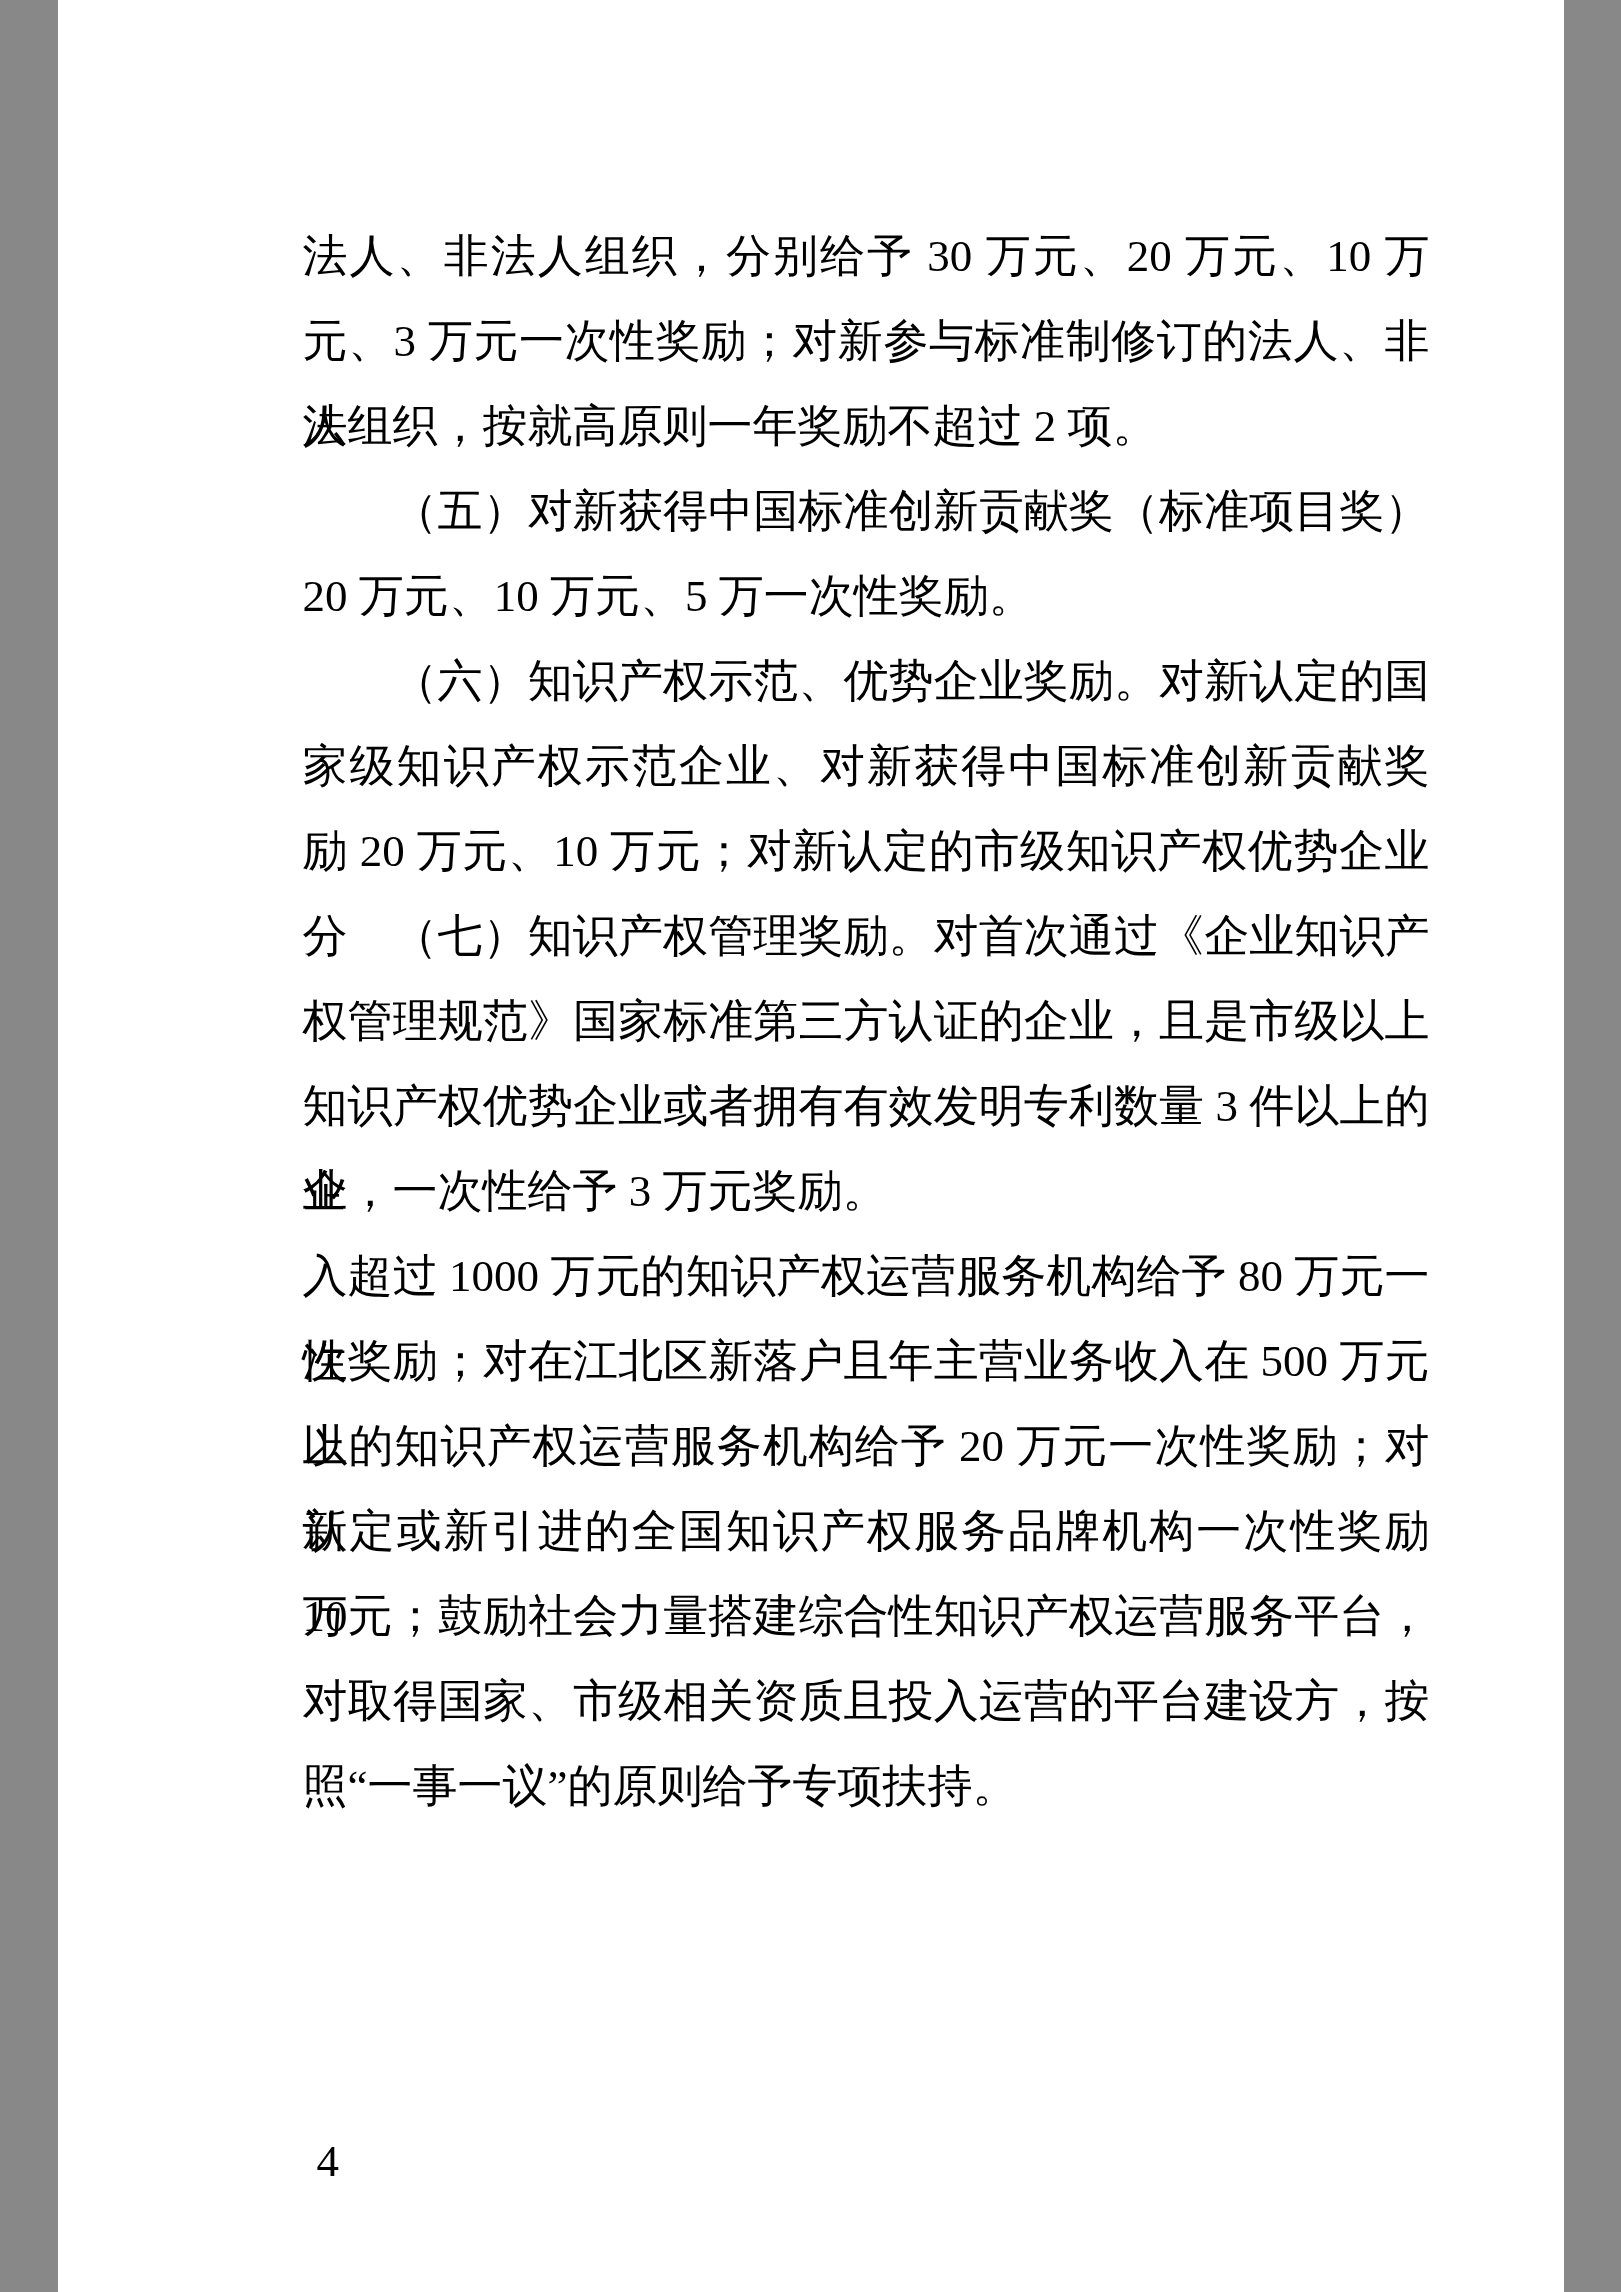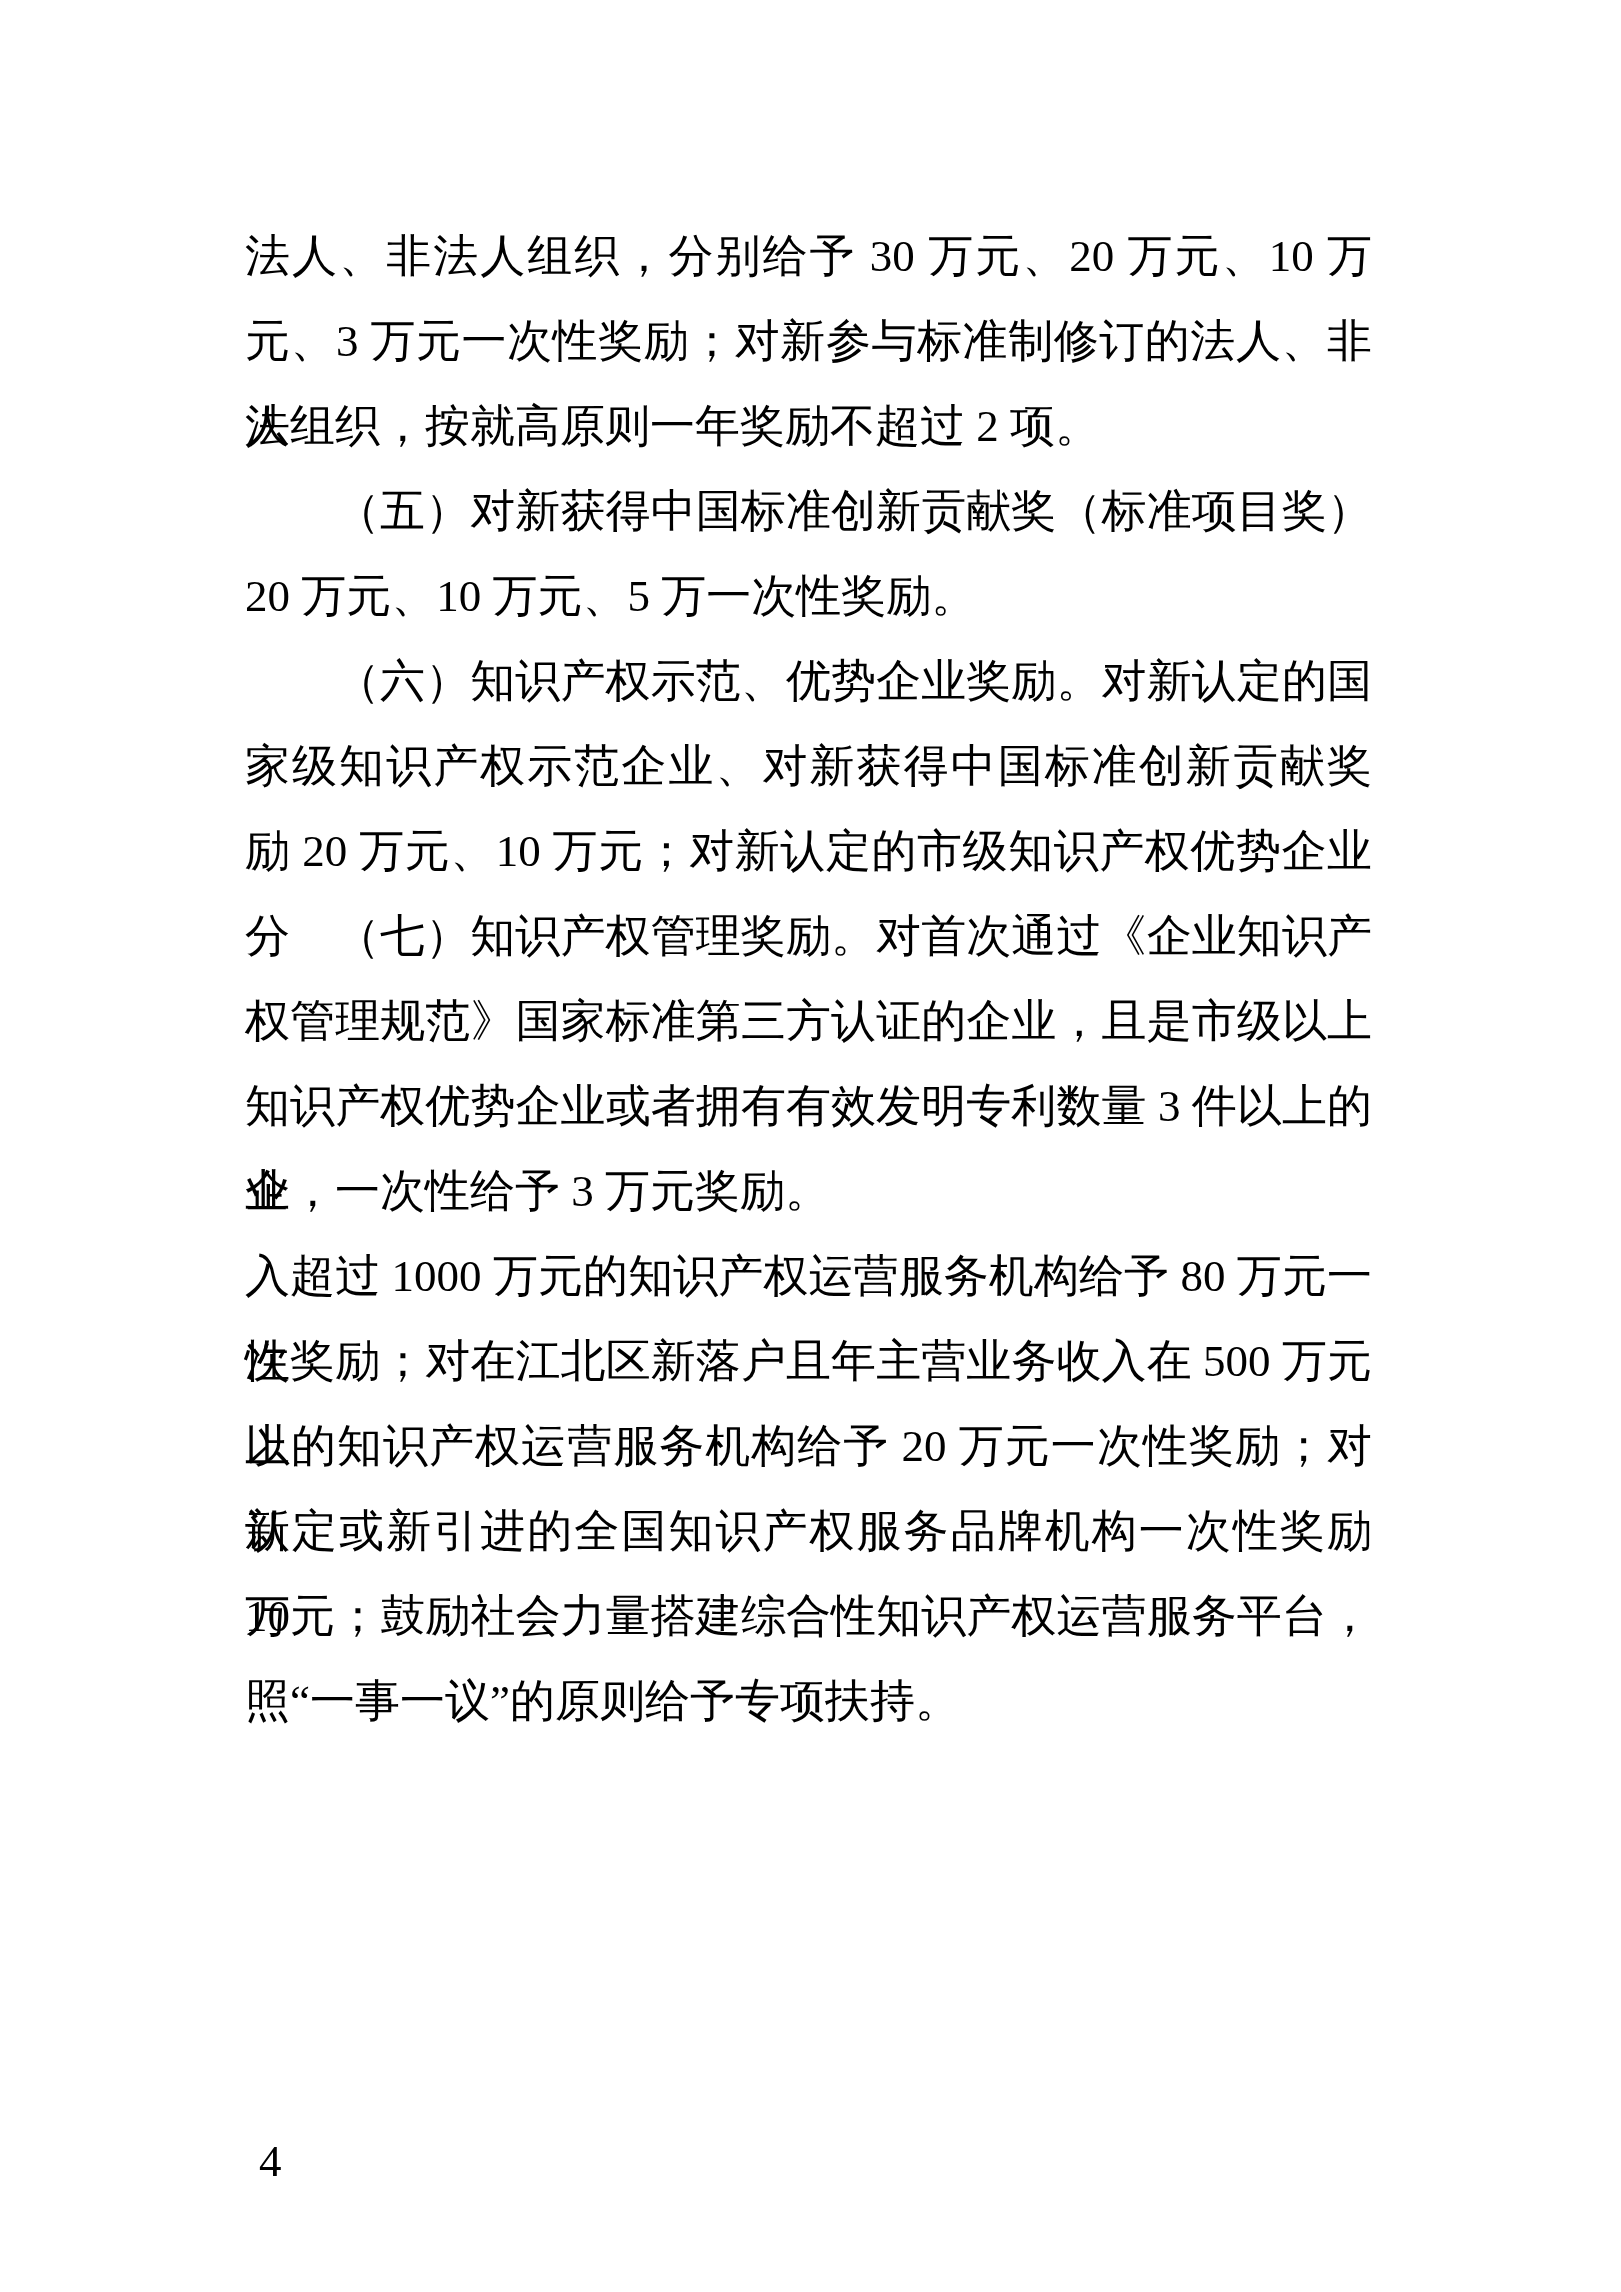--- a/index.html
+++ b/index.html
@@ -2,21 +2,21 @@
 <html lang="zh"><head>
 <meta charset="utf-8">
 <style>
   html, body {
     margin: 0;
     padding: 0;
     background: #888;
   }
   .page {
     position: relative;
-    width: 1621px;
+    width: 1506px;
     height: 2293px;
     margin: 0 auto;
     background: #ffffff;
     color: #000000;
     font-family: "Liberation Serif", "DejaVu Serif", serif;
     overflow: hidden;
   }
   .textblock {
     position: absolute;
     left: 245px;
@@ -63,17 +63,18 @@
       <div class="line">励 20 万元、10 万元；对新认定的市级知识产权优势企业分</div>
       <div class="line indent">（七）知识产权管理奖励。对首次通过《企业知识产</div>
       <div class="line">权管理规范》国家标准第三方认证的企业，且是市级以上</div>
       <div class="line">知识产权优势企业或者拥有有效发明专利数量 3 件以上的企</div>
       <div class="line last">业，一次性给予 3 万元奖励。</div>
       <div class="line">入超过 1000 万元的知识产权运营服务机构给予 80 万元一次</div>
       <div class="line">性奖励；对在江北区新落户且年主营业务收入在 500 万元以</div>
       <div class="line">上的知识产权运营服务机构给予 20 万元一次性奖励；对新</div>
       <div class="line">认定或新引进的全国知识产权服务品牌机构一次性奖励 10</div>
       <div class="line">万元；鼓励社会力量搭建综合性知识产权运营服务平台，</div>
+      <div class="line">对取得国家、市级相关资质且投入运营的平台建设方，按</div>
       <div class="line last">照“一事一议”的原则给予专项扶持。</div>
     </div>
   <div class="pagenum">4</div>
 </div>
 
 
 </body></html>

